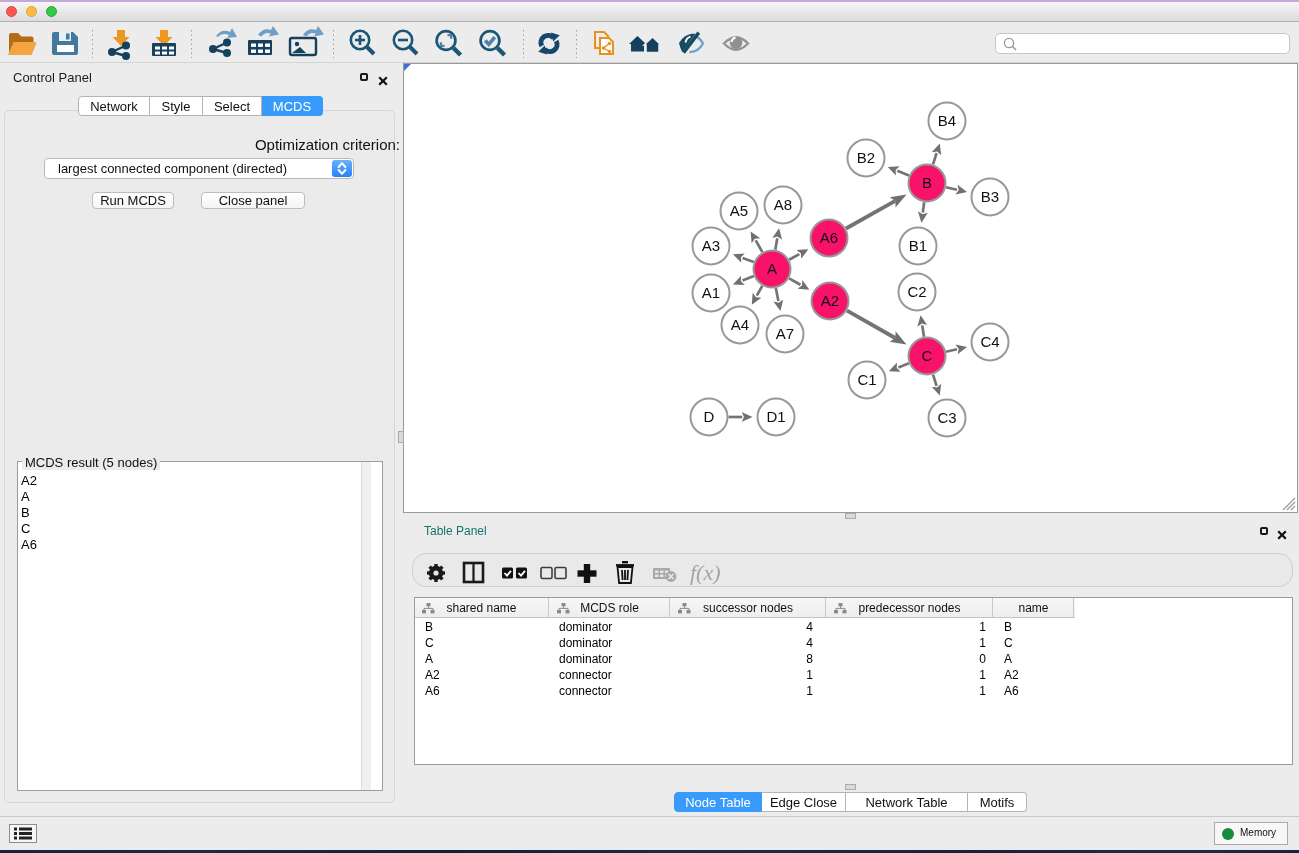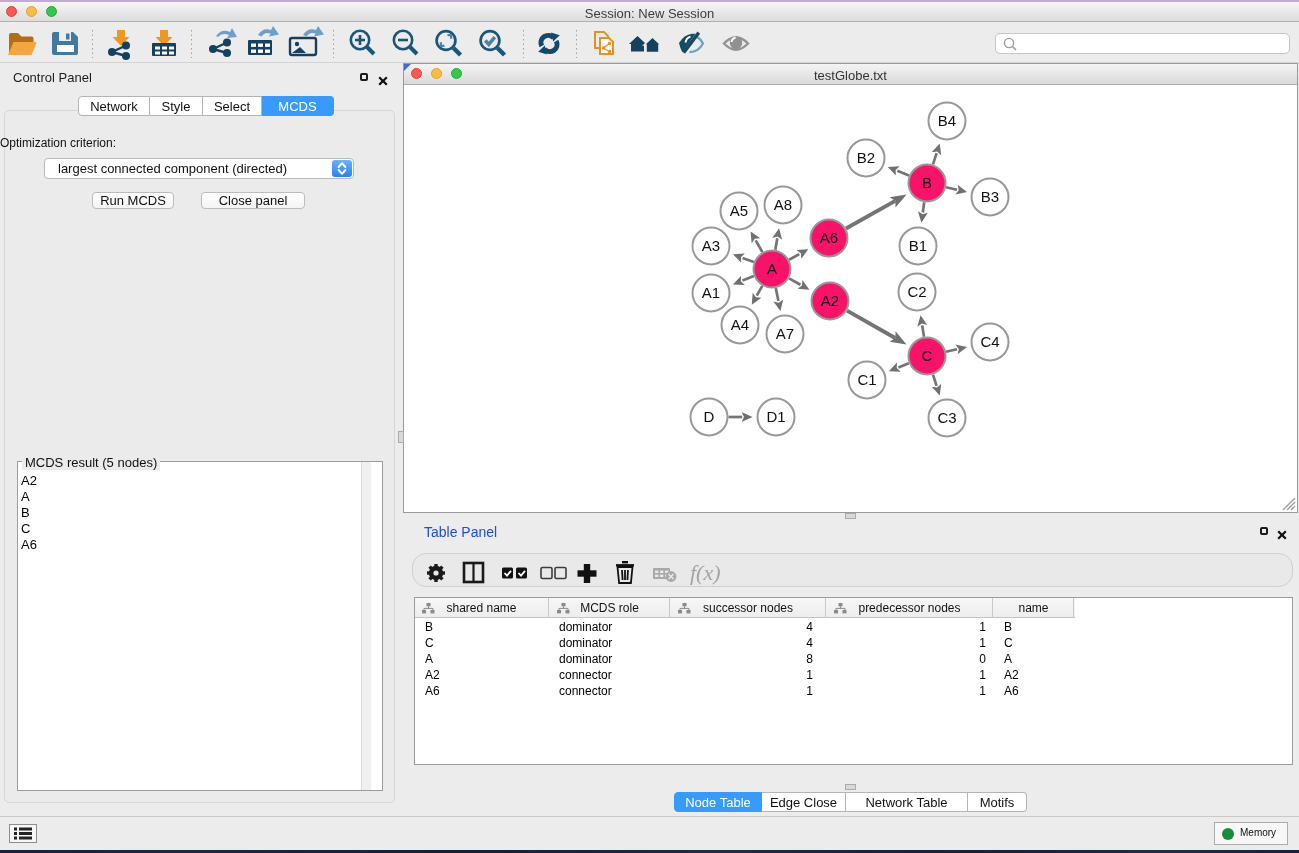--- a/index.html
+++ b/index.html
@@ -25,21 +25,21 @@
   #cp-close { left:377px; top:73px; width:12px; height:12px; }
   #cp-body { left:4px; top:110px; width:391px; height:693px; background:#ebebeb;
      border:1px solid #d6d6d6; border-radius:5px; }
   .tabs { position:absolute; display:flex;text-align:right; }
   .tab { background:#fff; border:1px solid #b4b4b4; border-left:none; font-size:13px;
      color:#111; display:flex; align-items:center; justify-content:center; }
   .tab.first { border-left:1px solid #b4b4b4; border-radius:4px 0 0 4px; }
   .tab.last { border-radius:0 4px 4px 0; }
   .tab.sel { background:#389bfb; border-color:#389bfb; color:#fff; }
   #cp-tabs { left:78px; top:96px; height:20px; }
-  #opt-label { left:0px; top:136px; width:400px; text-align:left; font-size:12px; color:#111; }
+  #opt-label { left:0px; top:136px; width:400px; text-align:right; font-size:15px; color:#111; }
   #dropdown { left:44px; top:158px; width:310px; height:21px; background:#fff;
      border:1px solid #b9b9b9; border-radius:4px; font-size:13px; color:#111; }
   #dropdown span { position:absolute; left:13px; top:2px; }
   #dd-btn { position:absolute; right:1px; top:1px; width:20px; height:17px; border-radius:3px;
      background:linear-gradient(#67b3fd,#2a81f8); }
   #btn-run, #btn-close { top:192px; height:17px; background:linear-gradient(#ffffff,#f4f4f4);
      border:1px solid #bdbdbd; border-radius:4px; font-size:13px; color:#111;
      display:flex; align-items:center; justify-content:center; }
   #btn-run { left:92px; width:82px; }
   #btn-close { left:201px; width:104px; }
@@ -49,21 +49,21 @@
   #mcds-scroll { left:361px; top:462px; width:10px; height:328px; background:#f0f0f0; border-left:1px solid #dadada; }
   
   #netwin { left:403px; top:63px; width:895px; height:450px; background:#fff; border:1px solid #9a9a9a; }
   #net-titlebar { left:0; top:0; width:100%; height:21px;
      background:linear-gradient(#f4f4f4,#dadada); border-bottom:1px solid #ababab; }
   #net-titlebar .t1 { left:7px; background:#fc5951; border:1px solid #e1443e; }
   #net-titlebar .t2 { left:27px; background:#fdbc40; border:1px solid #e0a135; }
   #net-titlebar .t3 { left:47px; background:#34c84a; border:1px solid #2aa83b; }
   #net-title { width:100%; text-align:center; top:4px; font-size:13px; color:#333; }
   
-  #tp-title { left:424px; top:524px; font-size:14px; color:#1d4ed8; }
+  #tp-title { left:424px; top:524px; font-size:12px; color:#0f766e; }
   #tp-max { left:1260px; top:527px; width:8px; height:8px; border:2px solid #1a1a1a; border-radius:2px; }
   #tp-close { left:1276px; top:527px; width:12px; height:12px; }
   #tp-toolbar { left:412px; top:553px; width:881px; height:34px; background:#e9e9e9;
      border:1px solid #cfcfcf; border-radius:14px; }
   #tp-table { left:414px; top:597px; width:879px; height:168px; background:#fff; border:1px solid #9c9c9c; }
   #tbl-header { position:absolute; left:0; top:0; width:660px; height:20px;
      background:linear-gradient(#f7f7f7,#ededed); border-bottom:1px solid #c4c4c4; }
   .hcell { position:absolute; top:0; height:20px; border-right:1px solid #c9c9c9;
      font-size:12px; color:#111; }
   .hcell .hico { position:absolute; left:7px; top:5px; }
@@ -80,21 +80,20 @@
   #darkstrip { left:0; top:850px; width:1299px; height:3px;
     background:linear-gradient(90deg,#16233a 0%,#1b2a42 15%,#122036 35%,#1d2b45 55%,#152238 75%,#1e2c46 90%,#16233a 100%); }
 </style>
 </head>
 <body>
   <div class="abs" id="topstrip"></div>
   <div class="abs" id="titlebar">
     <div class="tl t1"></div>
     <div class="tl t2"></div>
     <div class="tl t3"></div>
-    <div class="abs" id="titletext">Session: New Session</div>
   </div>
   <div class="abs" id="toolbar">
   <svg width="780" height="41" style="position:absolute;left:0;top:0">
     <defs>
       <linearGradient id="blu" x1="0" y1="0" x2="0" y2="1">
         <stop offset="0" stop-color="#5785a8"></stop>
           <stop offset="1" stop-color="#39678c"></stop>
       </linearGradient>
     </defs>
 
@@ -244,46 +243,40 @@
   <div class="abs" id="cp-title">Control Panel</div>
   <div class="abs" id="cp-max"></div>
   <div class="abs" id="cp-close"><svg width="12" height="12" viewBox="0 0 12 12">
       <path d="M1.4,3 L3,1.4 L6,4.4 L9,1.4 L10.6,3 L7.6,6 L10.6,9 L9,10.6 L6,7.6 L3,10.6 L1.4,9 L4.4,6 z" fill="#111"></path>
     </svg></div>
   <div class="abs" id="cp-body"></div>
   <div class="tabs" id="cp-tabs">
     <div class="tab first" style="width:72px">Network</div>
     <div class="tab" style="width:53px">Style</div>
     <div class="tab" style="width:59px">Select</div>
-    <div class="tab sel last" style="width:72px">MCDS</div>
+    <div class="tab sel last" style="width:61px">MCDS</div>
   </div>
   <div class="abs" id="opt-label">Optimization criterion:</div>
   <div class="abs" id="dropdown">
     <span>largest connected component (directed)</span>
     <div id="dd-btn">
       <svg width="20" height="17" style="position:absolute;left:0;top:0">
         <path d="M6.6,7 l3.4,-3.8 3.4,3.8" fill="none" stroke="#fff" stroke-width="1.9" stroke-linecap="round" stroke-linejoin="round"></path>
         <path d="M6.6,10 l3.4,3.8 3.4,-3.8" fill="none" stroke="#fff" stroke-width="1.9" stroke-linecap="round" stroke-linejoin="round"></path>
       </svg>
     </div>
   </div>
   <div class="abs" id="btn-run">Run MCDS</div>
   <div class="abs" id="btn-close">Close panel</div>
   <div class="abs" id="mcds-box"></div>
   <div class="abs" id="mcds-scroll"></div>
   <div class="abs" id="mcds-legend">MCDS result (5 nodes)</div>
   <div class="abs" id="mcds-list">A2<br>A<br>B<br>C<br>A6</div>
 
   <div class="abs" id="netwin">
-    <div class="abs" id="net-titlebar">
-      <div class="tl t1"></div>
-      <div class="tl t2"></div>
-      <div class="tl t3"></div>
-      <div class="abs" id="net-title">testGlobe.txt</div>
-    </div>
     <svg width="7" height="7" style="position:absolute;left:0;top:0">
       <path d="M0,0 h7 L0,7 z" fill="#3b6fd4"></path>
     </svg>
     <svg id="graph" width="893" height="448" style="position:absolute;left:0;top:0">
       <defs>
         <marker id="arrow" markerUnits="userSpaceOnUse" markerWidth="12" markerHeight="12" viewBox="0 0 12 12" refX="0.5" refY="6" orient="auto">
           <path d="M0,1 L10.8,6 L0,11 L2.3,6 z" fill="#707070"></path>
         </marker>
         <marker id="arrowT" markerUnits="userSpaceOnUse" markerWidth="17" markerHeight="14" viewBox="0 0 17 14" refX="3" refY="7" orient="auto">
           <path d="M0,1 L16,7 L0,13 L3.2,7 z" fill="#707070"></path>

